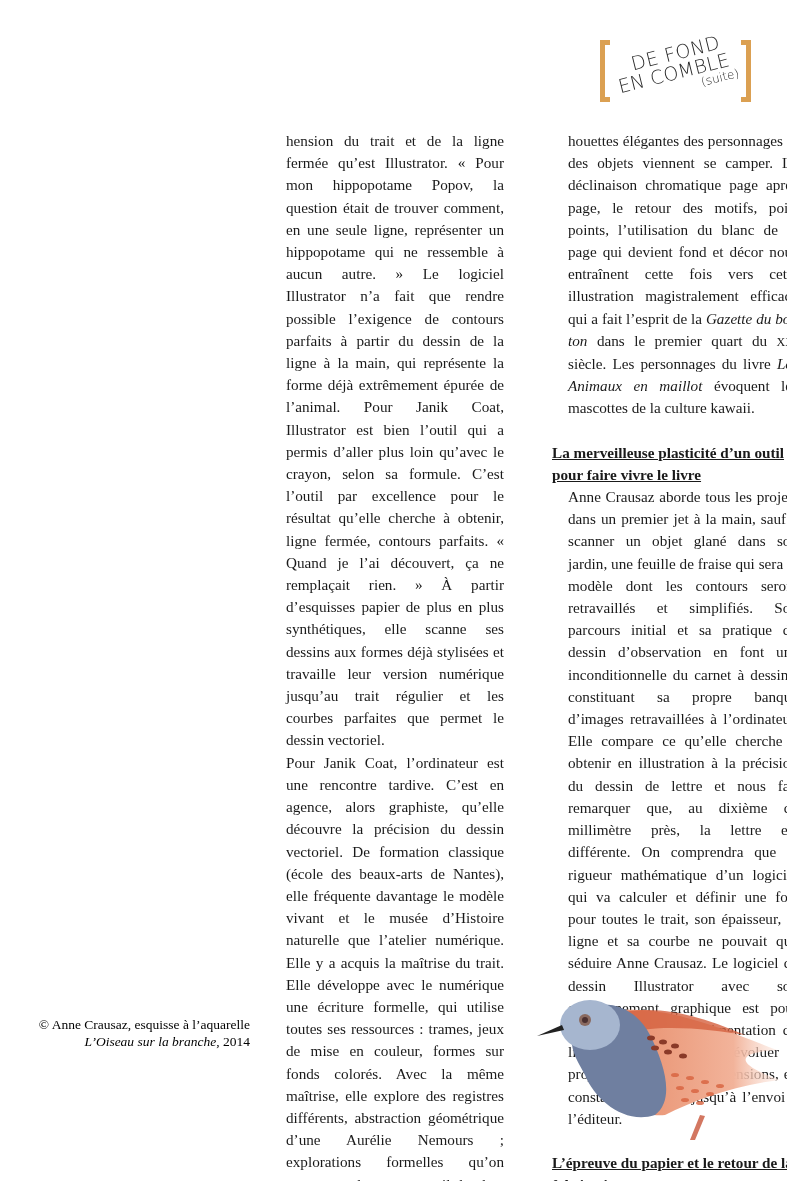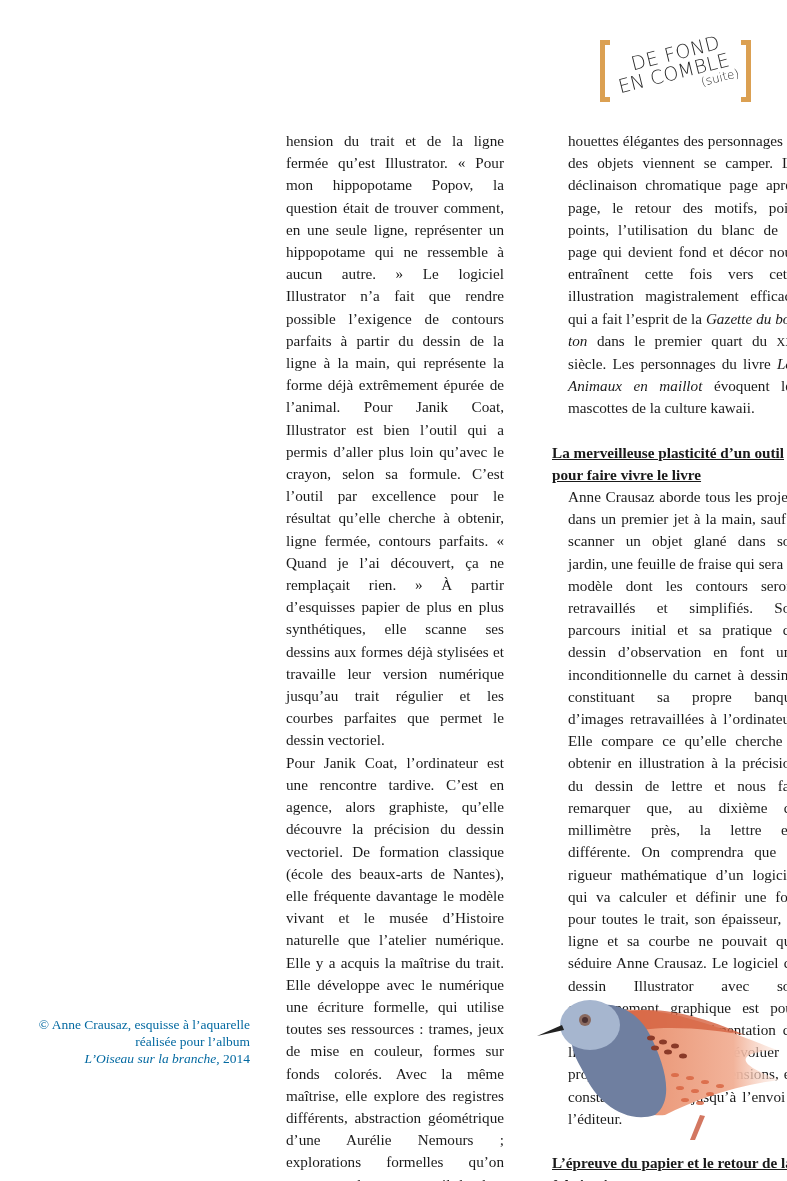--- a/index.html
+++ b/index.html
@@ -32,21 +32,21 @@
   .col p { margin: 0; }
   .col p.para { text-indent: 0; margin-left: 16px; }
   .col h3 {
     margin: 22px 0 0 0; font-size: 15.2px; line-height: 22.2px; font-weight: bold; text-align: left; text-decoration: underline;
   }
   em { font-style: italic; }
   sup { font-size: 0.6em; vertical-align: 0.5em; line-height: 0; }
 
   .caption {
     position: absolute; left: 20px; top: 1016px; width: 230px;
-    text-align: right; font-size: 13.5px; line-height: 17px; color: #0369a1;
+    text-align: right; font-size: 13.5px; line-height: 17px; color: #000000;
   }
 
   .bird { position: absolute; left: 515px; top: 990px; width: 272px; height: 191px; }
 </style>
 </head>
 <body>
 
 <div class="header-badge">
   <div class="bracket left"></div>
   <div class="badge-text">
@@ -64,21 +64,20 @@
 
 <div class="col col2">
   <p class="para"><span>houettes élégantes des personnages et des objets viennent se camper. La déclinaison chromatique page après page, le retour des motifs, pois, points, l’utilisation du blanc de la page qui devient fond et décor nous entraînent cette fois vers cette illustration magistralement efficace qui a fait l’esprit de la </span><em>Gazette du bon ton</em><span> dans le premier quart du </span><span style="font-size:12px">XX</span><sup>e</sup><span> siècle. Les personnages du livre </span><em>Les Animaux en maillot</em><span> évoquent les mascottes de la culture kawaii.</span></p>
   <h3>La merveilleuse plasticité d’un outil pour faire vivre le livre</h3>
   <p class="para">Anne Crausaz aborde tous les projets dans un premier jet à la main, sauf à scanner un objet glané dans son jardin, une feuille de fraise qui sera le modèle dont les contours seront retravaillés et simplifiés. Son parcours initial et sa pratique du dessin d’observation en font une inconditionnelle du carnet à dessins, constituant sa propre banque d’images retravaillées à l’ordinateur. Elle compare ce qu’elle cherche à obtenir en illustration à la précision du dessin de lettre et nous fait remarquer que, au dixième de millimètre près, la lettre est différente. On comprendra que la rigueur mathématique d’un logiciel qui va calculer et définir une fois pour toutes le trait, son épaisseur, la ligne et sa courbe ne pouvait que séduire Anne Crausaz. Le logiciel de dessin Illustrator avec son environnement graphique est pour elle ce lieu de l’expérimentation du livre. Il permet de faire évoluer le projet dans toutes ses dimensions, en constante mutation jusqu’à l’envoi à l’éditeur.</p>
   <h3>L’épreuve du papier et le retour de la fabrication</h3>
 </div>
 
 <div class="caption">
   <div>© Anne Crausaz, esquisse à l’aquarelle</div>
-  <div>réalisée pour l’album</div>
   <div><em>L’Oiseau sur la branche</em><span>, 2014</span></div>
 </div>
 
 <div class="bird">
   <svg width="272" height="191" viewBox="0 0 272 191">
     <defs>
       <linearGradient id="wingG" x1="0" y1="0" x2="1" y2="0">
         <stop offset="0" stop-color="#e8906e"></stop>
         <stop offset="0.7" stop-color="#f2b39a"></stop>
         <stop offset="1" stop-color="#fbe4da" stop-opacity="0.4"></stop>

